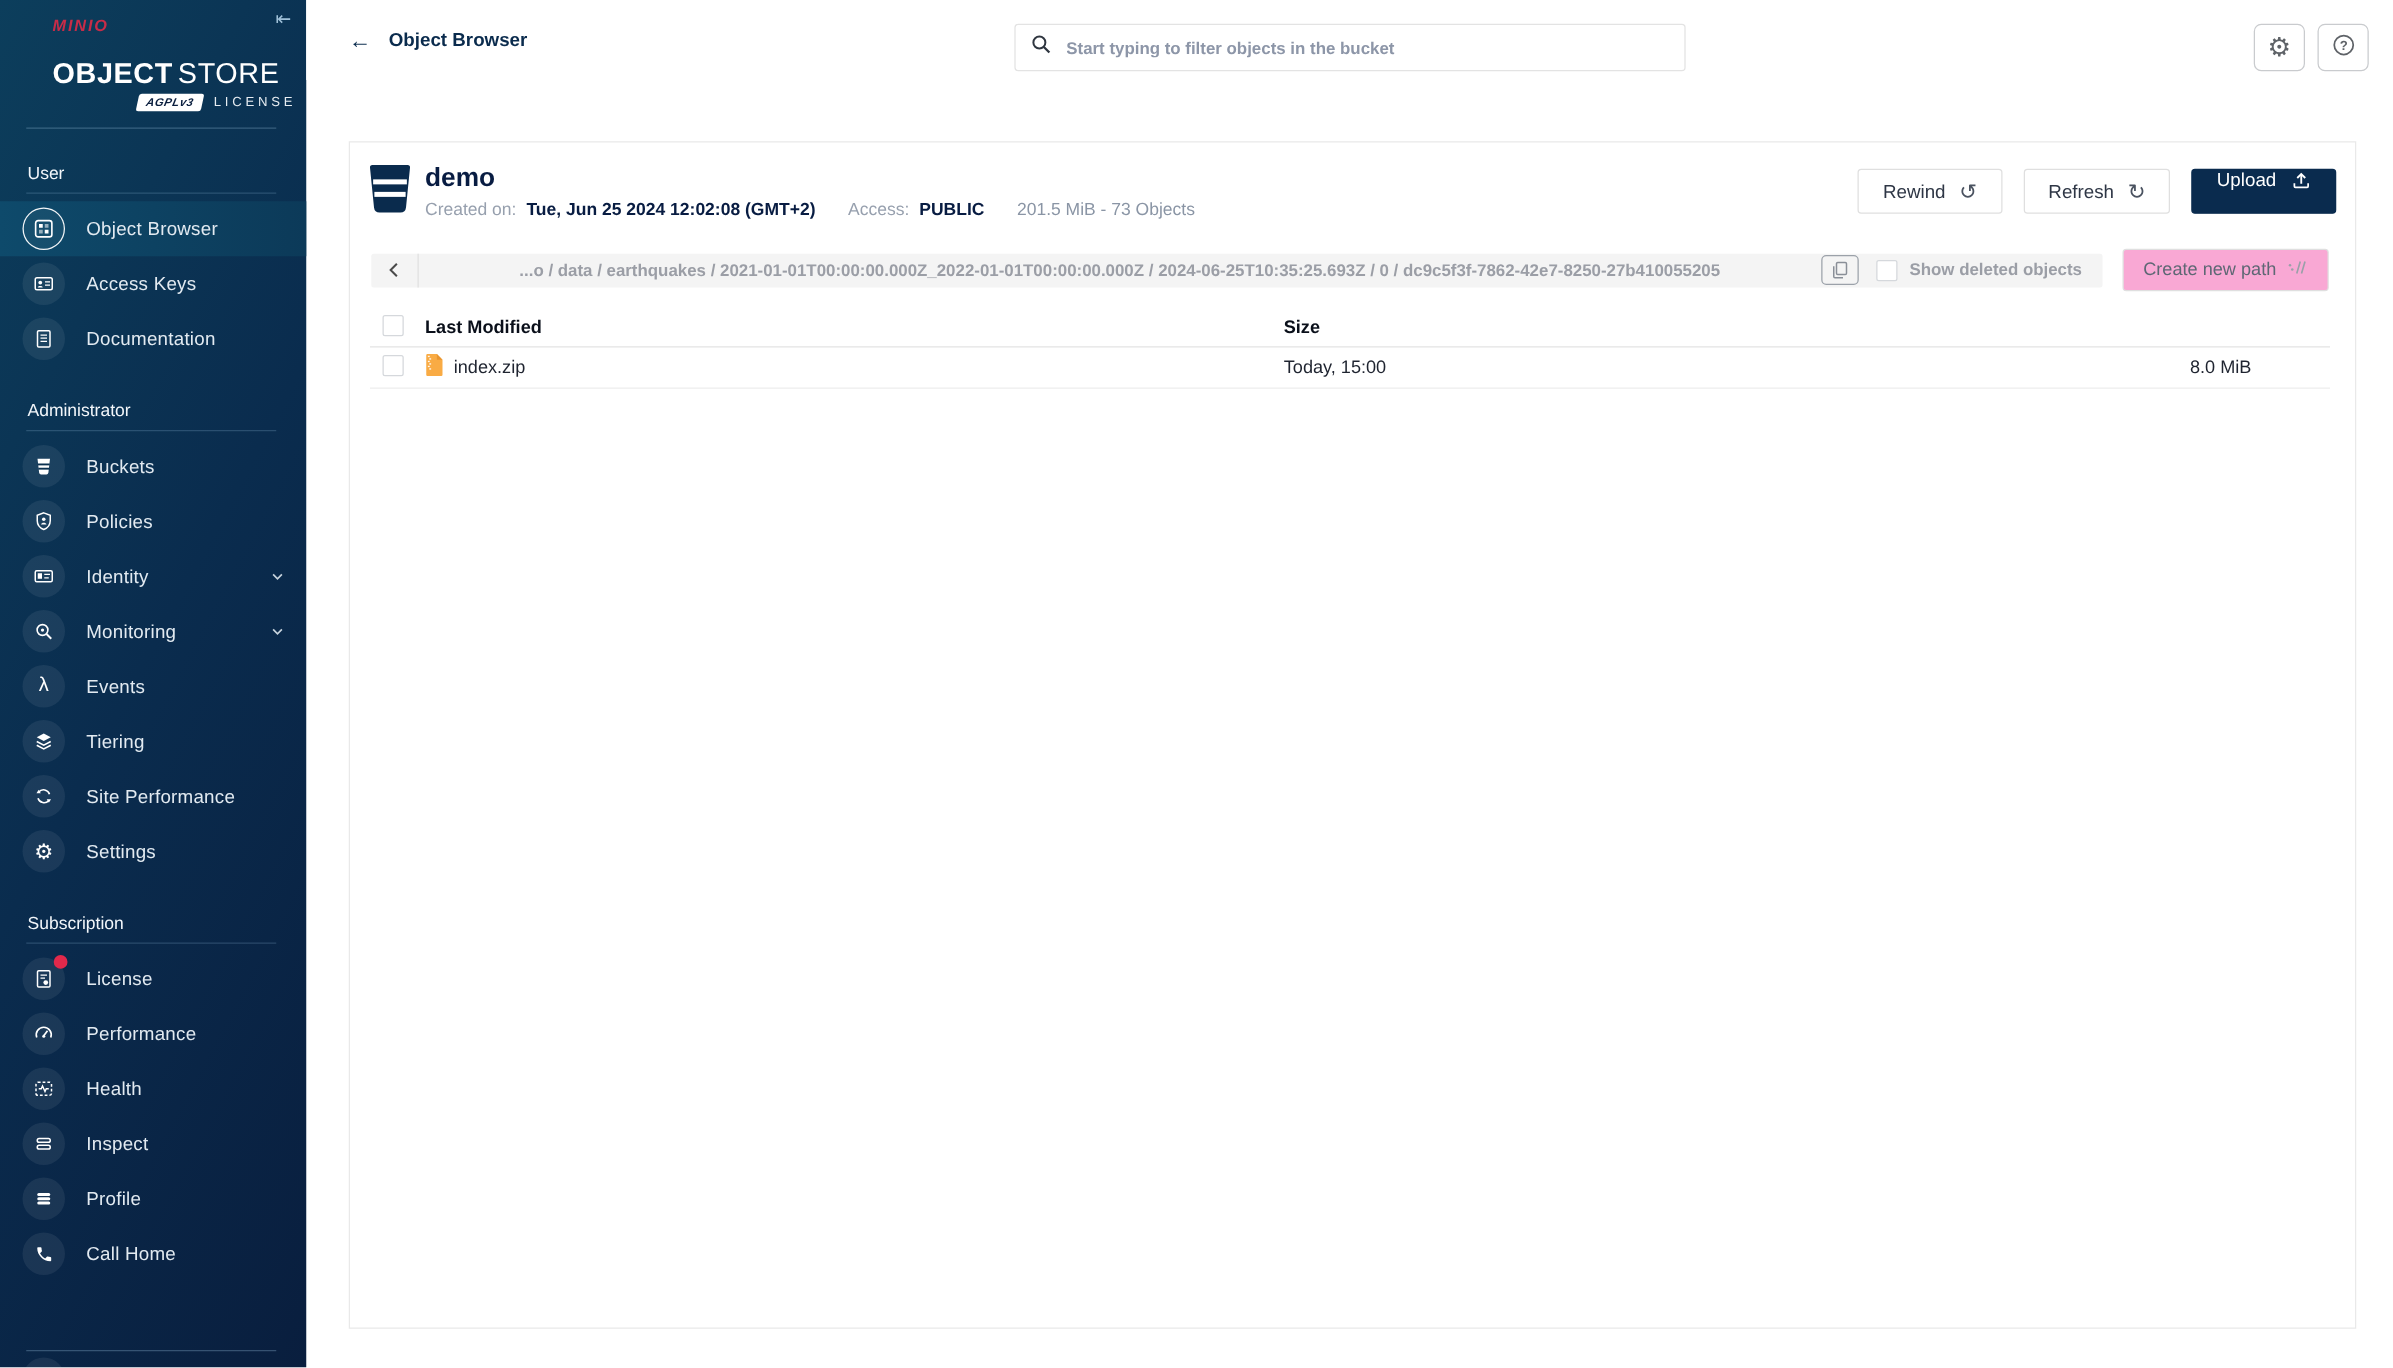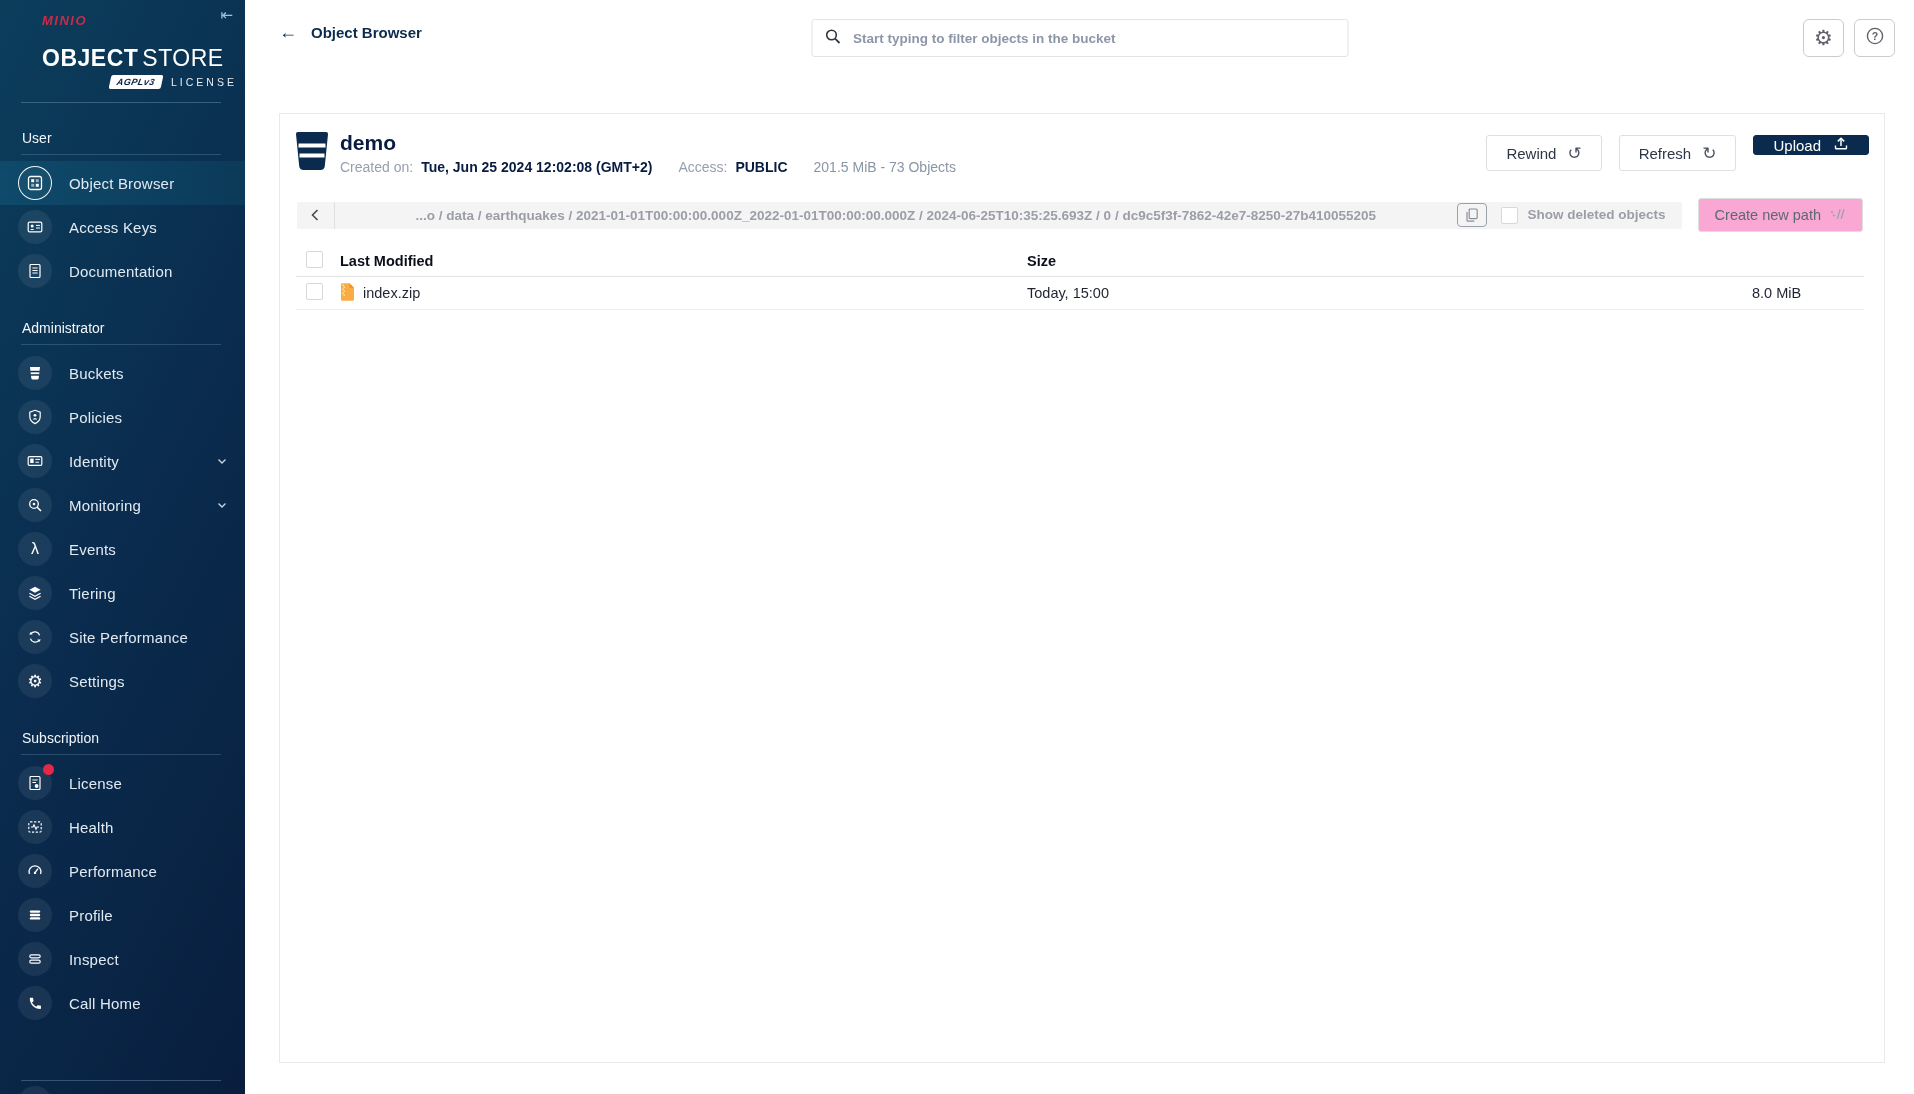--- a/index.html
+++ b/index.html
@@ -74,22 +74,22 @@
   .bucket-meta .val { color:#081C42; font-weight:700; margin-left:8px; }
   .bucket-meta .grp { margin-left:26px; }
   .bucket-meta .usage { margin-left:26px; color:#8A95A5; }
   .header-buttons { margin-left:auto; margin-top:6px; display:flex; gap:17px; }
   .btn-outline {
     height:36px; padding:0 19px; background:#fff; border:1px solid #DFDFDF; border-radius:3px;
     color:#2E3645; font-size:15px; display:flex; align-items:center; gap:11px; cursor:pointer; font-family:inherit;
   }
   .btn-outline .bicon { font-size:17px; color:#4A5260; }
   .btn-primary {
-    height:20px; padding:0 19px; background:#0A2B4E; border:1px solid #0A2B4E; border-radius:3px;
-    color:#fff; font-size:15px; display:flex; align-items:flex-end; gap:12px; cursor:pointer; font-family:inherit;
+    height:36px; padding:0 19px; background:#0A2B4E; border:1px solid #0A2B4E; border-radius:3px;
+    color:#fff; font-size:15px; display:flex; align-items:flex-start; gap:12px; cursor:pointer; font-family:inherit;
   }
 
   
   .path-row { display:flex; align-items:center; margin:10px 21px 0 17px; }
   .path-bar { flex:1; height:27px; background:#F4F4F4; border-radius:2px; display:flex; align-items:center; min-width:0; }
   .path-back { width:38px; align-self:stretch; border-right:1px solid #E0E0E0; display:grid; place-items:center; cursor:pointer; }
   .path-text {
     flex:1; min-width:0; text-align:center; padding:0 12px; overflow:hidden; white-space:nowrap;
     color:#9B9EA6; font-weight:700; font-size:13.5px;
   }
@@ -276,57 +276,57 @@
           <circle cx="9.6" cy="11" r="1.9" fill="#fff"></circle>
         </svg>
       <span class="badge-dot"></span>
     </span>
     <span class="side-label">License</span>
   </div>
 
   <div class="side-item">
     <span class="sicon">
       <svg width="16" height="16" viewBox="0 0 16 16">
-          <rect x="1.8" y="2.8" width="12.4" height="10.4" rx="1.5" stroke="#fff" fill="none" stroke-width="1.2" stroke-dasharray="2.2 1.6"></rect>
-          <polyline points="4,8 6,8 7,5.8 9,10.2 10,8 12,8" stroke="#fff" fill="none" stroke-width="1.1"></polyline>
-        </svg>
-    </span>
-    <span class="side-label">Health</span>
-  </div>
-
-  <div class="side-item">
-    <span class="sicon">
-      <svg width="16" height="16" viewBox="0 0 16 16">
           <path d="M2.4 11 A6 6 0 1 1 13.6 11" stroke="#fff" fill="none" stroke-width="1.3"></path>
           <line x1="8" y1="9.6" x2="11" y2="5.6" stroke="#fff" stroke-width="1.4"></line>
           <circle cx="8" cy="9.9" r="1.2" fill="#fff"></circle>
         </svg>
     </span>
     <span class="side-label">Performance</span>
   </div>
 
   <div class="side-item">
     <span class="sicon">
       <svg width="16" height="16" viewBox="0 0 16 16">
+          <rect x="1.8" y="2.8" width="12.4" height="10.4" rx="1.5" stroke="#fff" fill="none" stroke-width="1.2" stroke-dasharray="2.2 1.6"></rect>
+          <polyline points="4,8 6,8 7,5.8 9,10.2 10,8 12,8" stroke="#fff" fill="none" stroke-width="1.1"></polyline>
+        </svg>
+    </span>
+    <span class="side-label">Health</span>
+  </div>
+
+  <div class="side-item">
+    <span class="sicon">
+      <svg width="16" height="16" viewBox="0 0 16 16">
+          <rect x="2.8" y="3.8" width="10.4" height="3" rx="1.5" stroke="#fff" fill="none" stroke-width="1.2"></rect>
+          <rect x="2.8" y="9.2" width="10.4" height="3" rx="1.5" stroke="#fff" fill="none" stroke-width="1.2"></rect>
+        </svg>
+    </span>
+    <span class="side-label">Inspect</span>
+  </div>
+
+  <div class="side-item">
+    <span class="sicon">
+      <svg width="16" height="16" viewBox="0 0 16 16">
           <rect x="2.8" y="3.4" width="10.4" height="2.4" rx="1.2" fill="#fff"></rect>
           <rect x="2.8" y="6.8" width="10.4" height="2.4" rx="1.2" fill="#fff"></rect>
           <rect x="2.8" y="10.2" width="10.4" height="2.4" rx="1.2" fill="#fff"></rect>
         </svg>
     </span>
     <span class="side-label">Profile</span>
-  </div>
-
-  <div class="side-item">
-    <span class="sicon">
-      <svg width="16" height="16" viewBox="0 0 16 16">
-          <rect x="2.8" y="3.8" width="10.4" height="3" rx="1.5" stroke="#fff" fill="none" stroke-width="1.2"></rect>
-          <rect x="2.8" y="9.2" width="10.4" height="3" rx="1.5" stroke="#fff" fill="none" stroke-width="1.2"></rect>
-        </svg>
-    </span>
-    <span class="side-label">Inspect</span>
   </div>
 
   <div class="side-item">
     <span class="sicon">
       <svg width="16" height="16" viewBox="0 0 16 16">
           <g transform="scale(0.62) translate(1.5,1.5)">
             <path d="M6.62 10.79c1.44 2.83 3.76 5.14 6.59 6.59l2.2-2.2c.27-.27.67-.36 1.02-.24 1.12.37 2.33.57 3.57.57.55 0 1 .45 1 1V20c0 .55-.45 1-1 1-9.39 0-17-7.61-17-17 0-.55.45-1 1-1h3.5c.55 0 1 .45 1 1 0 1.25.2 2.45.57 3.57.11.35.03.74-.25 1.02l-2.2 2.2z" fill="#fff"></path>
           </g>
         </svg>
     </span>

